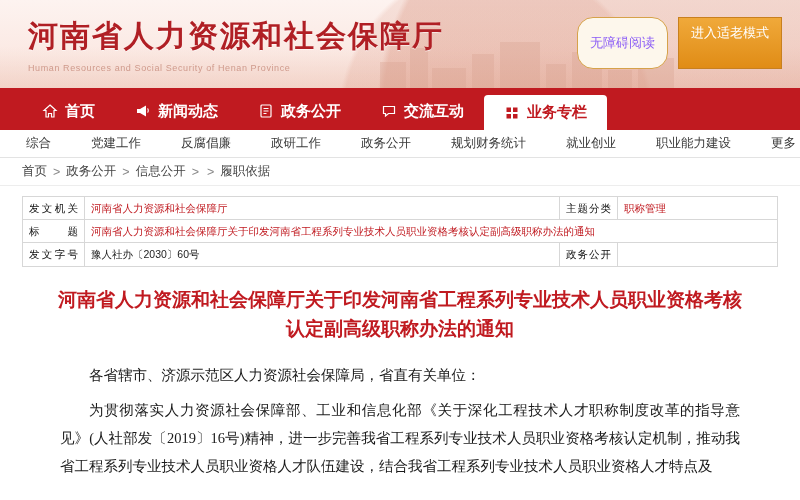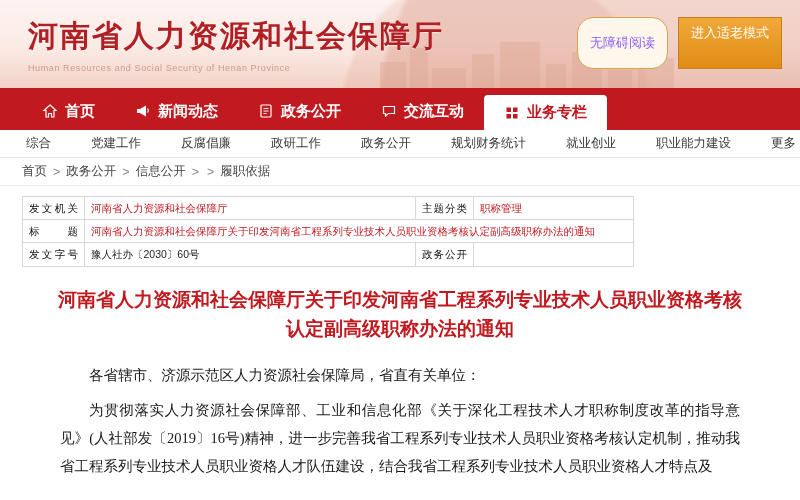--- a/index.html
+++ b/index.html
@@ -121,21 +121,21 @@
     border-bottom: 1px solid #ededed;
   }
   .crumb span { white-space: nowrap; }
   .crumb .sep { color:#888; padding: 0 2px; }
 
   
   .meta {
     margin: 10px 22px 0 22px;
     border: 1px solid #d7d7d7;
     border-collapse: collapse;
-    width: 612px;
+    width: 756px;
     font-size: 10.5px;
     color: #222;
     table-layout: fixed;
   }
   .meta td {
     border: 1px solid #d7d7d7;
     padding: 4px 6px;
     line-height: 1.35;
     vertical-align: middle;
     overflow: hidden;

